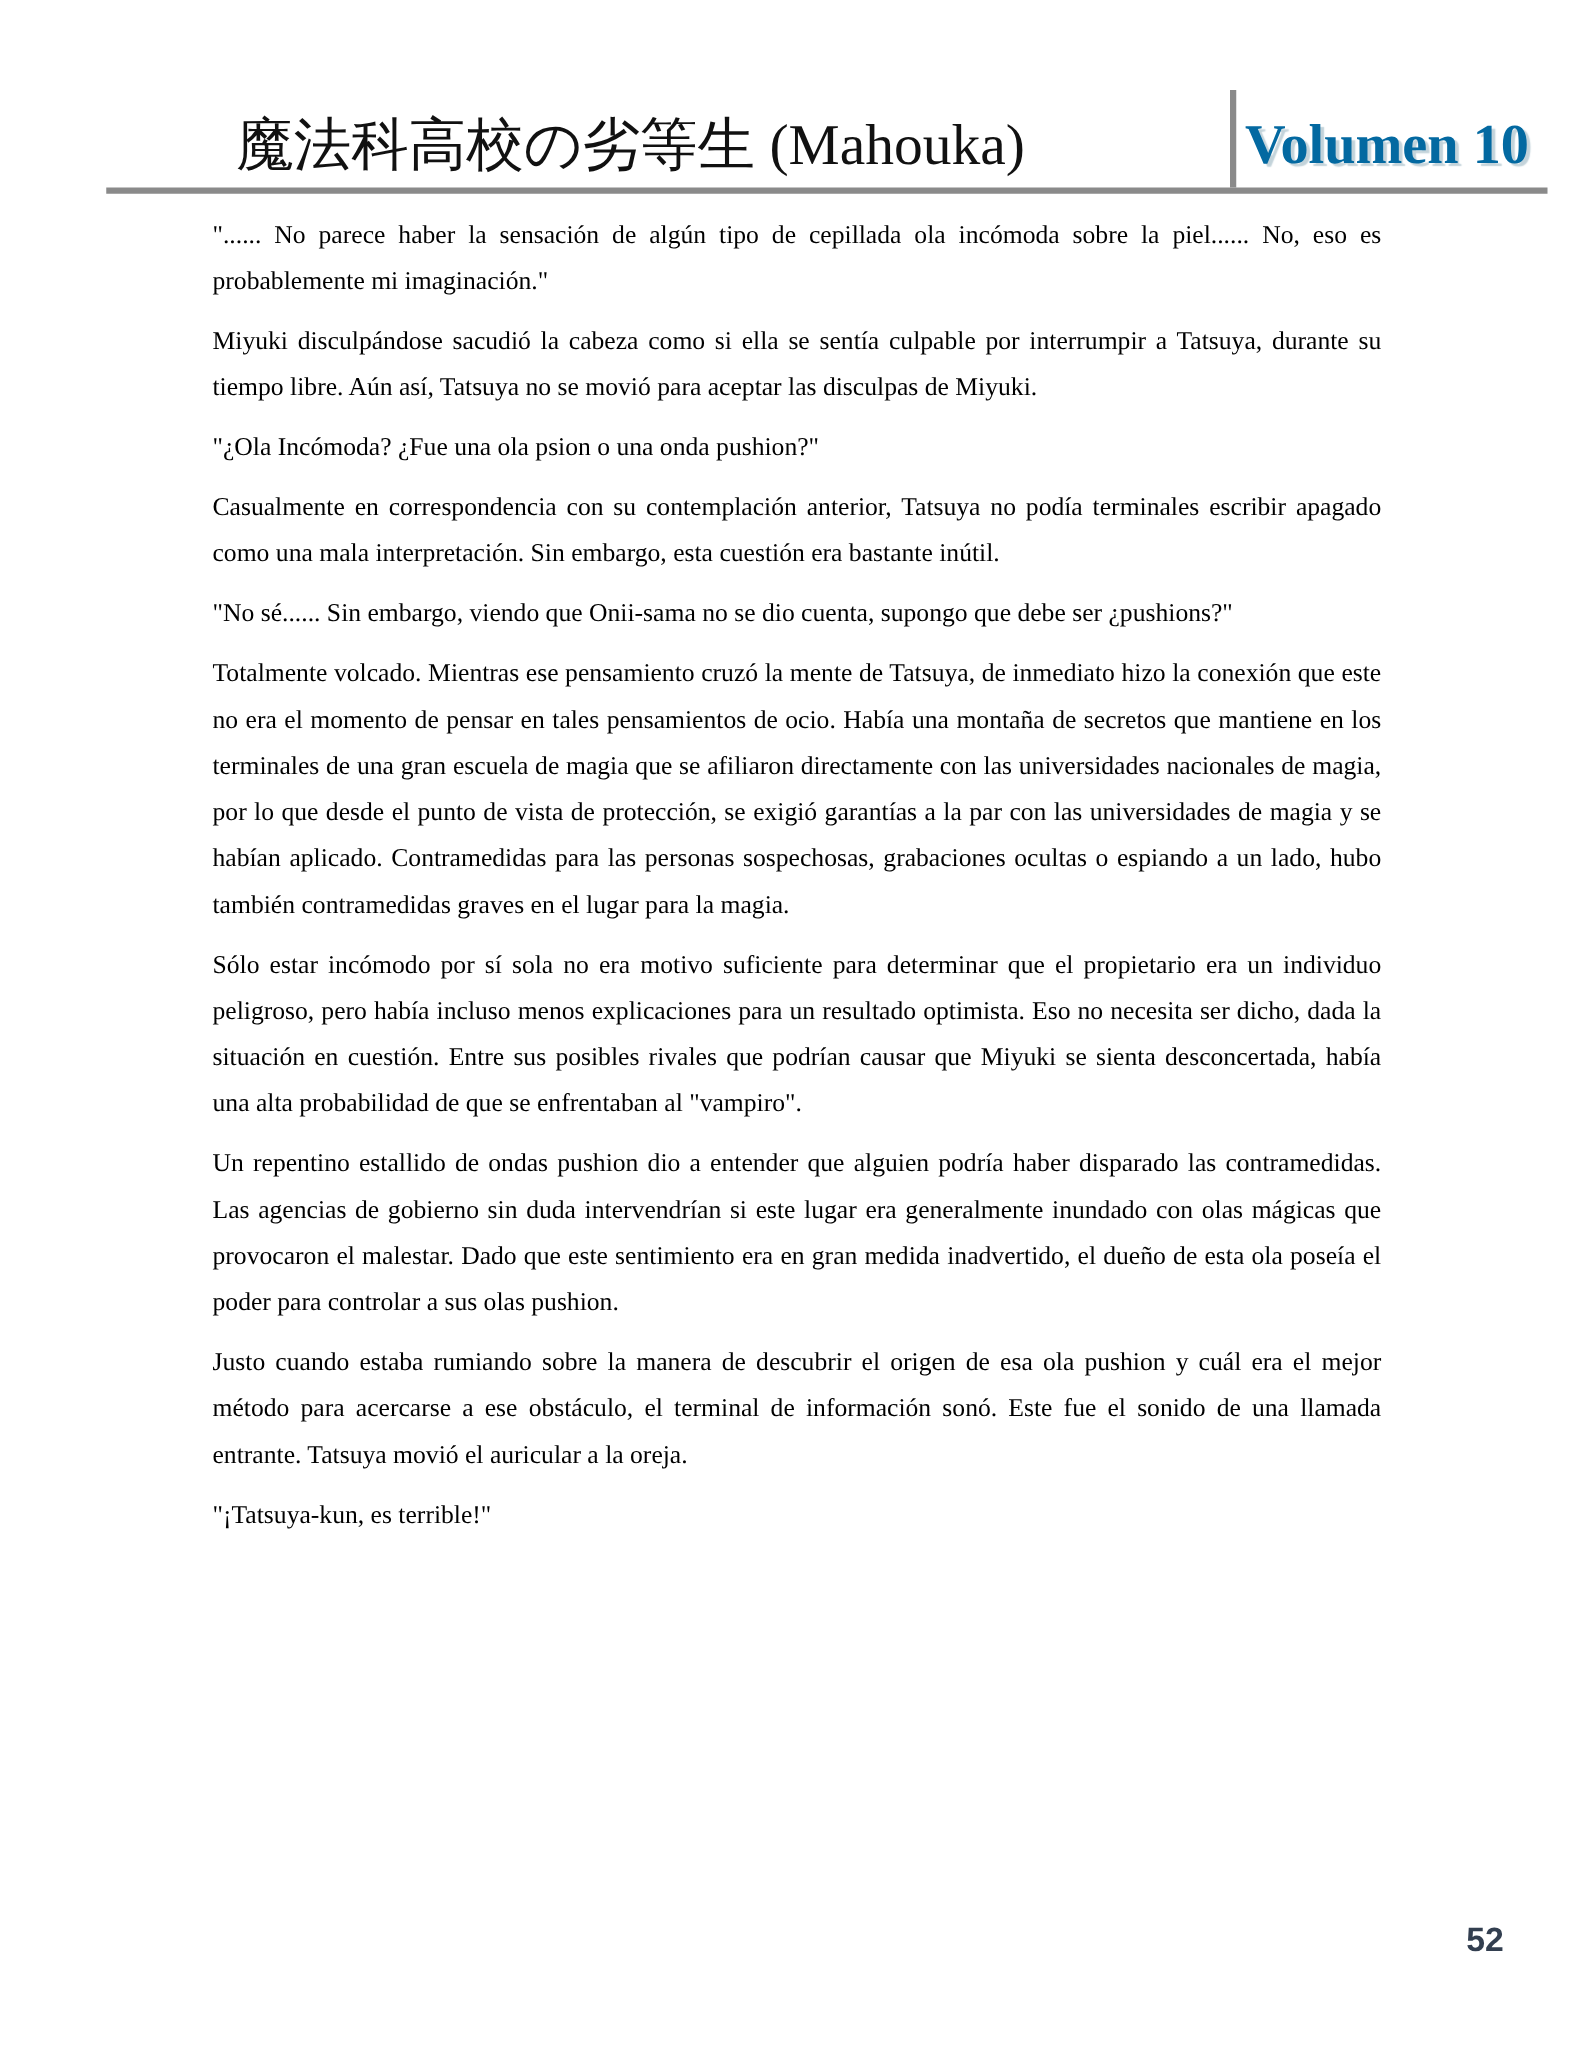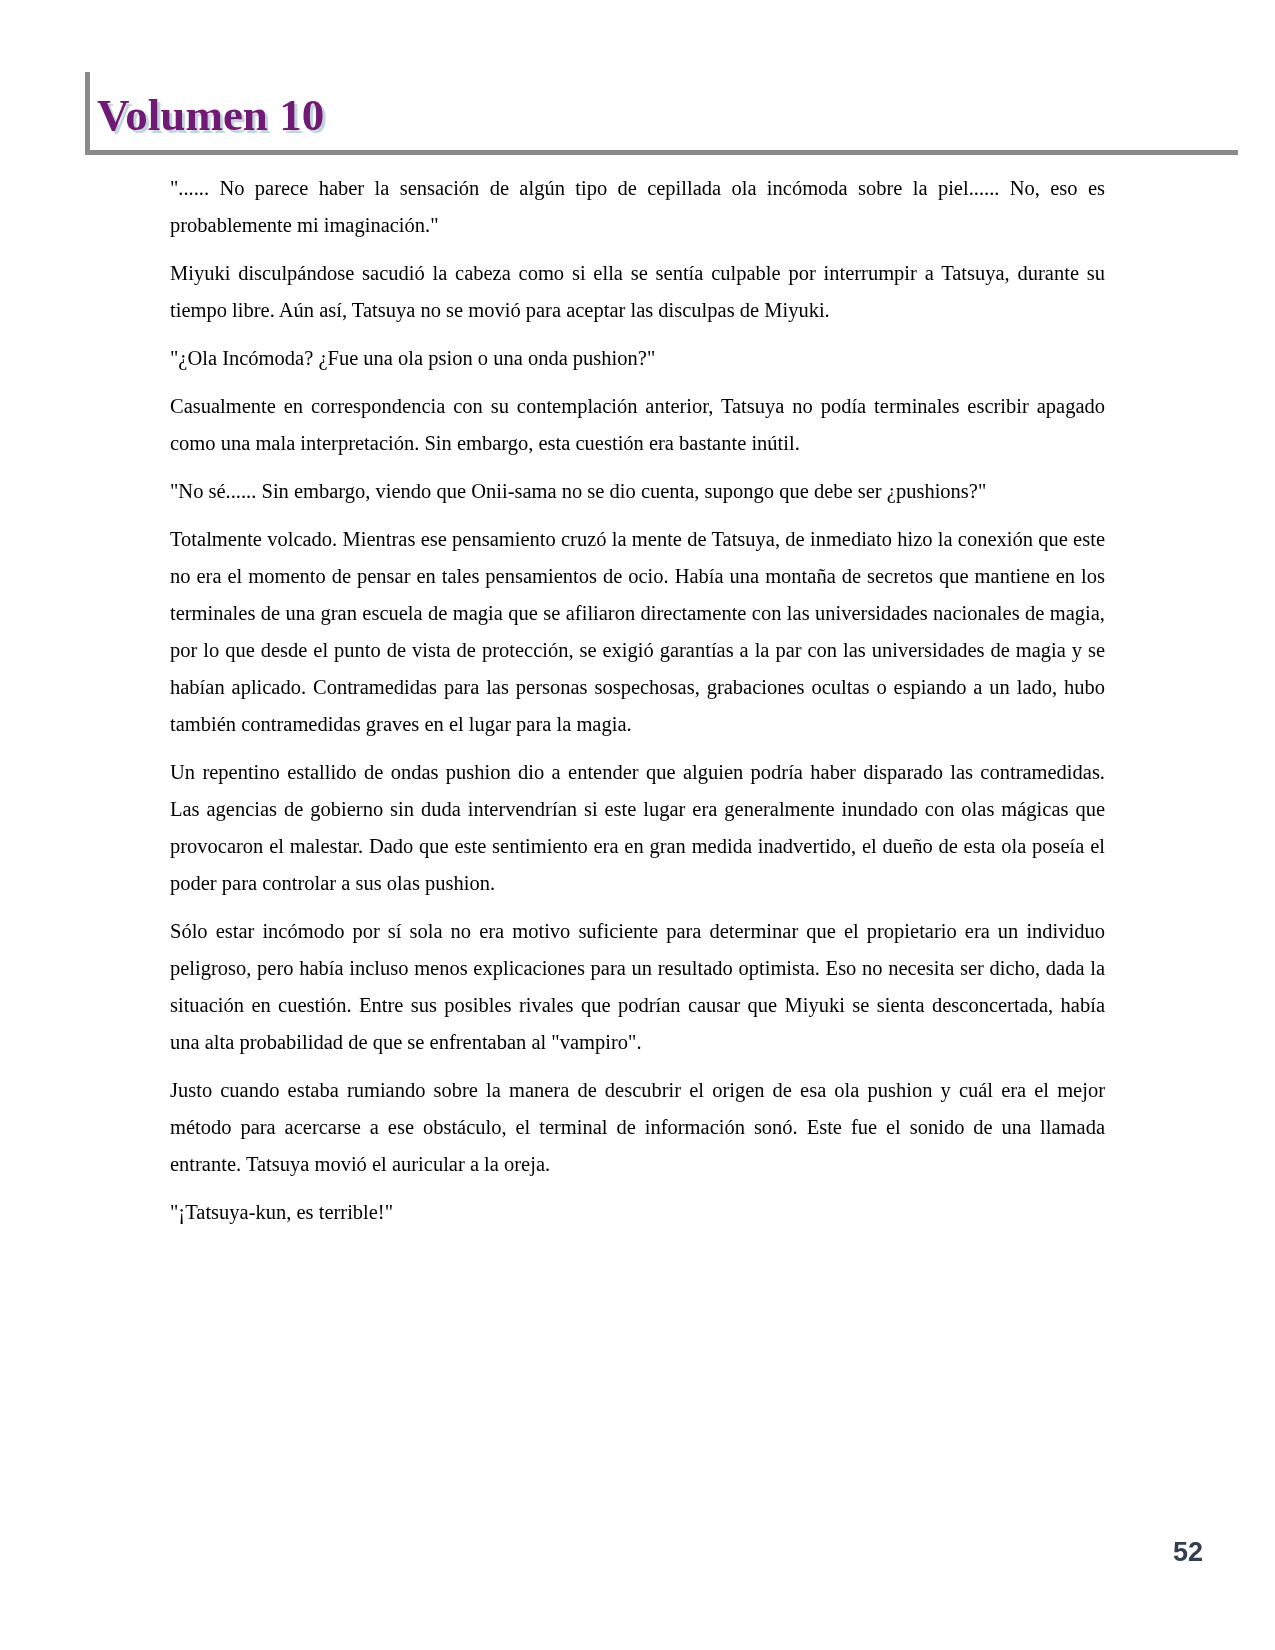--- a/index.html
+++ b/index.html
@@ -46,21 +46,21 @@
   }
   .volume {
     flex: 0 0 auto;
     width: 242px;
     padding-left: 7px;
     padding-bottom: 12px;
     font-size: 45px;
     font-weight: bold;
     line-height: 1;
     white-space: nowrap;
-    color: #701a75;
+    color: #0369a1;
     text-shadow: 3px 3px 1px #c3d3da;
   }
 
   
   .content {
     position: absolute;
     left: 170px;
     top: 170px;
     width: 935px;
   }
@@ -82,31 +82,32 @@
     line-height: 1.1;
     color: #333F50;
     font-weight: bold;
   }
 </style>
 </head>
 <body>
 
 <header class="header">
   <div class="header-row">
+    <div class="title-jp">魔法科高校の劣等生 (Mahouka)</div>
     <div class="vbar"></div>
     <div class="volume">Volumen 10</div>
   </div>
 </header>
 
 <main class="content">
   <p>"...... No parece haber la sensación de algún tipo de cepillada ola incómoda sobre la piel...... No, eso es probablemente mi imaginación."</p>
   <p>Miyuki disculpándose sacudió la cabeza como si ella se sentía culpable por interrumpir a Tatsuya, durante su tiempo libre. Aún así, Tatsuya no se movió para aceptar las disculpas de Miyuki.</p>
   <p>"¿Ola Incómoda? ¿Fue una ola psion o una onda pushion?"</p>
   <p>Casualmente en correspondencia con su contemplación anterior, Tatsuya no podía terminales escribir apagado como una mala interpretación. Sin embargo, esta cuestión era bastante inútil.</p>
   <p>"No sé...... Sin embargo, viendo que Onii-sama no se dio cuenta, supongo que debe ser ¿pushions?"</p>
   <p>Totalmente volcado. Mientras ese pensamiento cruzó la mente de Tatsuya, de inmediato hizo la conexión que este no era el momento de pensar en tales pensamientos de ocio. Había una montaña de secretos que mantiene en los terminales de una gran escuela de magia que se afiliaron directamente con las universidades nacionales de magia, por lo que desde el punto de vista de protección, se exigió garantías a la par con las universidades de magia y se habían aplicado. Contramedidas para las personas sospechosas, grabaciones ocultas o espiando a un lado, hubo también contramedidas graves en el lugar para la magia.</p>
+  <p>Sólo estar incómodo por sí sola no era motivo suficiente para determinar que el propietario era un individuo peligroso, pero había incluso menos explicaciones para un resultado optimista. Eso no necesita ser dicho, dada la situación en cuestión. Entre sus posibles rivales que podrían causar que Miyuki se sienta desconcertada, había una alta probabilidad de que se enfrentaban al "vampiro".</p>
   <p>Un repentino estallido de ondas pushion dio a entender que alguien podría haber disparado las contramedidas. Las agencias de gobierno sin duda intervendrían si este lugar era generalmente inundado con olas mágicas que provocaron el malestar. Dado que este sentimiento era en gran medida inadvertido, el dueño de esta ola poseía el poder para controlar a sus olas pushion.</p>
-  <p>Sólo estar incómodo por sí sola no era motivo suficiente para determinar que el propietario era un individuo peligroso, pero había incluso menos explicaciones para un resultado optimista. Eso no necesita ser dicho, dada la situación en cuestión. Entre sus posibles rivales que podrían causar que Miyuki se sienta desconcertada, había una alta probabilidad de que se enfrentaban al "vampiro".</p>
   <p>Justo cuando estaba rumiando sobre la manera de descubrir el origen de esa ola pushion y cuál era el mejor método para acercarse a ese obstáculo, el terminal de información sonó. Este fue el sonido de una llamada entrante. Tatsuya movió el auricular a la oreja.</p>
   <p>"¡Tatsuya-kun, es terrible!"</p>
 </main>
 
 <div class="page-number">52</div>
 
 </body></html>

